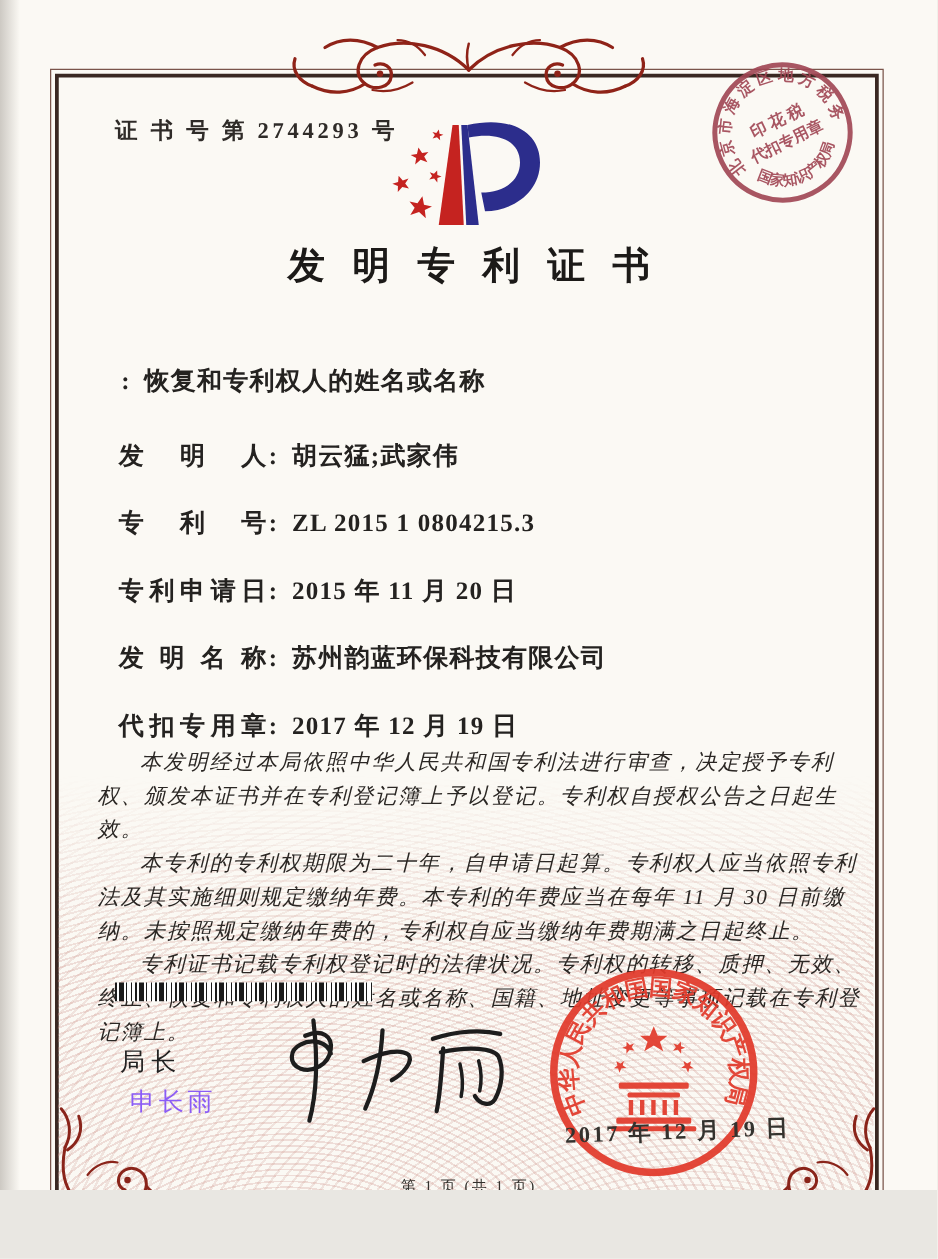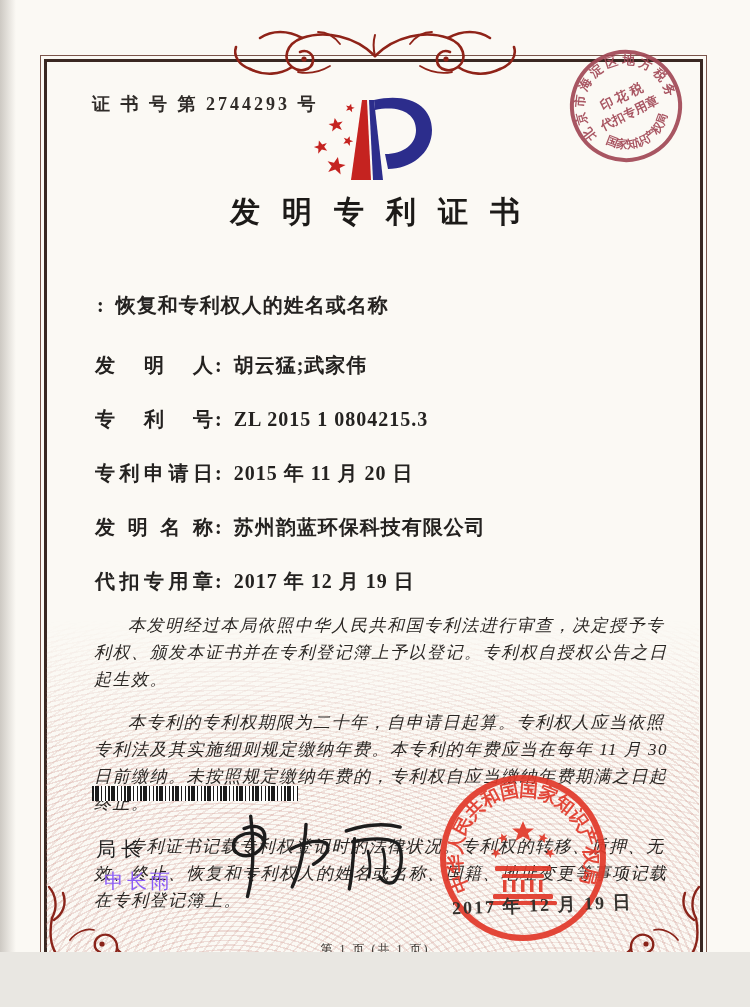--- a/index.html
+++ b/index.html
@@ -31,21 +31,21 @@
     font-size:30px;font-weight:700;letter-spacing:22px;text-indent:22px;color:#1c1a18;}
   .fields{position:absolute;left:95px;top:290px;width:580px;}
   .field-row{display:flex;align-items:baseline;line-height:30px;margin-bottom:24px;
     font-size:20px;font-weight:700;color:#242220;}
   .field-row.first{margin-bottom:30px;}
   .field-label{display:inline-block;width:118px;text-align:justify;text-align-last:justify;}
   .field-colon{margin:0 12px 0 2px;}
   .field-value{letter-spacing:1px;}
   .body-text{position:absolute;left:78px;top:596px;width:616px;font-size:17px;
     line-height:27px;letter-spacing:1.5px;color:#2b2724;font-style:italic;}
-  .body-text p{margin:16px;text-indent:2em;}
+  .body-text p{margin:0;text-indent:2em;}
   .barcode{position:absolute;left:92px;top:786px;width:206px;height:15px;
     background:repeating-linear-gradient(90deg,
       #1b1b1b 0 2px,#fff 2px 3px,#1b1b1b 3px 7px,#fff 7px 9px,
       #1b1b1b 9px 10px,#fff 10px 13px,#1b1b1b 13px 14px,#fff 14px 16px);}
   .sig-role{position:absolute;left:96px;top:836px;font-size:20px;letter-spacing:5px;
     font-family:"Liberation Sans","DejaVu Sans",sans-serif;color:#222;}
   .sig-name{position:absolute;left:104px;top:868px;font-size:20px;letter-spacing:3px;
     font-family:"Liberation Sans","DejaVu Sans",sans-serif;color:#8b5cf6;}
   .signature{position:absolute;left:215px;top:806px;width:205px;height:92px;transform:rotate(-2deg);}
   .seal{position:absolute;left:435px;top:770px;width:176px;height:176px;opacity:.93;}

